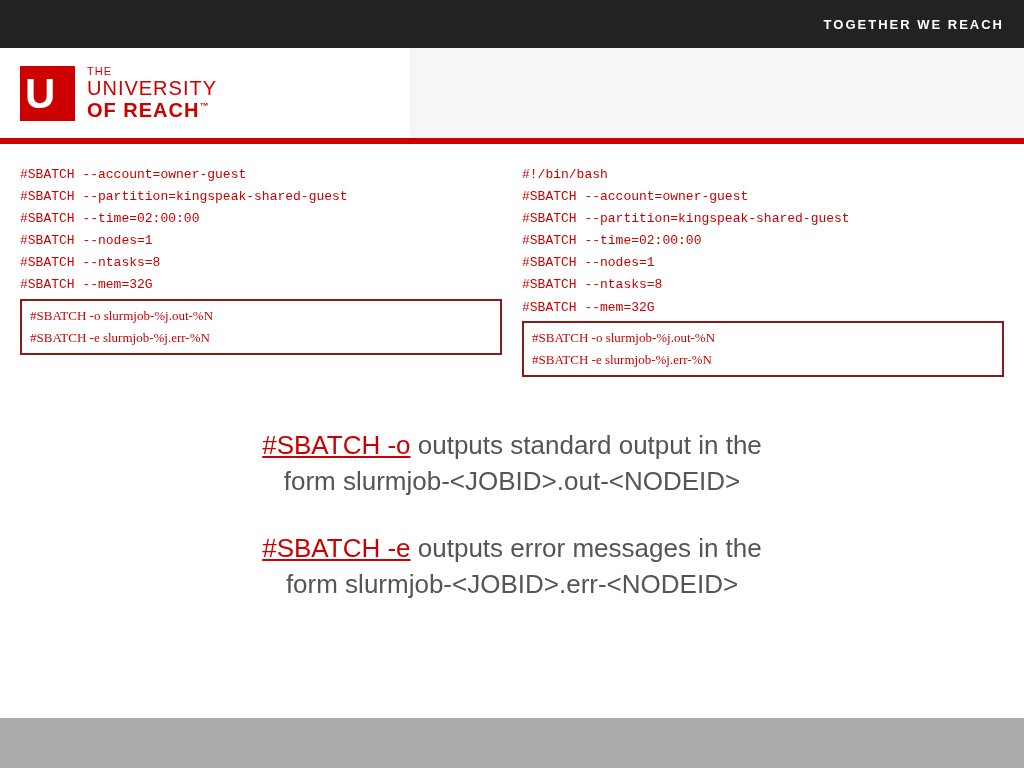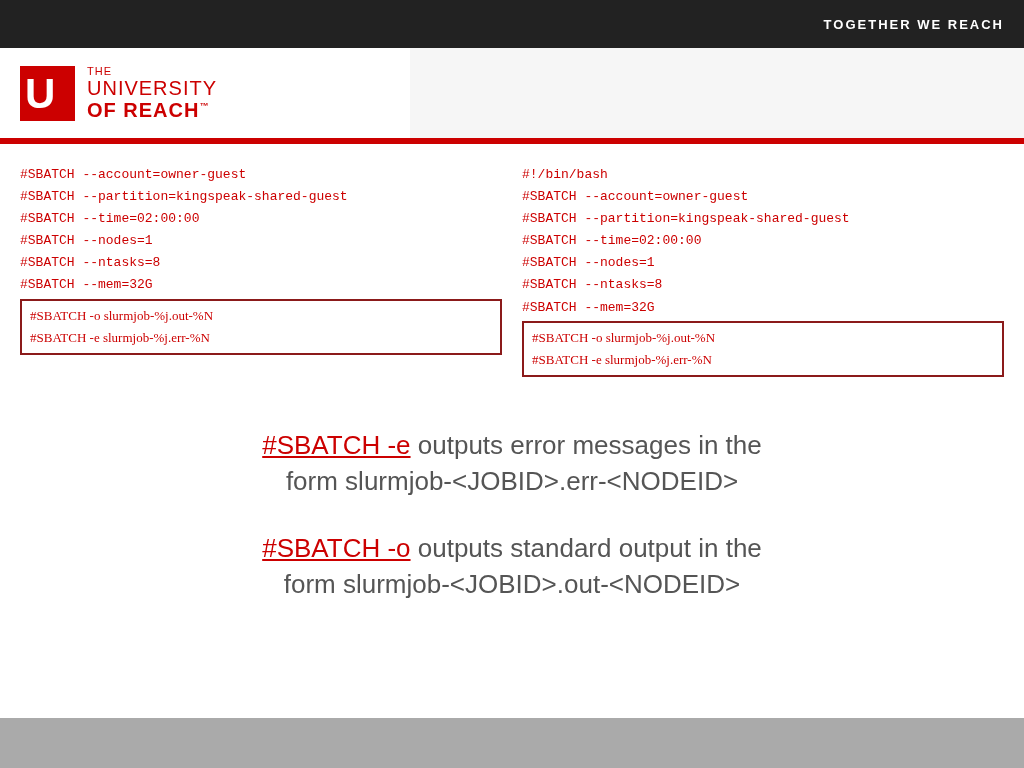--- a/index.html
+++ b/index.html
@@ -243,29 +243,29 @@
         <div class="code-line-highlighted">#SBATCH -e slurmjob-%j.err-%N</div>
       </div>
     </div>
 
   </div>
 
   <div class="description-section">
 
     <div class="desc-block">
       <div class="desc-text">
+        <span class="desc-highlight">#SBATCH -o</span>
+        <span> outputs standard output in the<br>form slurmjob-&lt;JOBID&gt;.out-&lt;NODEID&gt;</span>
+      </div>
+    </div>
+
+    <div class="desc-block">
+      <div class="desc-text">
         <span class="desc-highlight">#SBATCH -e</span>
         <span> outputs error messages in the<br>form slurmjob-&lt;JOBID&gt;.err-&lt;NODEID&gt;</span>
       </div>
     </div>
 
-    <div class="desc-block">
-      <div class="desc-text">
-        <span class="desc-highlight">#SBATCH -o</span>
-        <span> outputs standard output in the<br>form slurmjob-&lt;JOBID&gt;.out-&lt;NODEID&gt;</span>
-      </div>
-    </div>
-
   </div>
 
 </div>
 
 <div class="footer"></div>
 
 </body></html>

